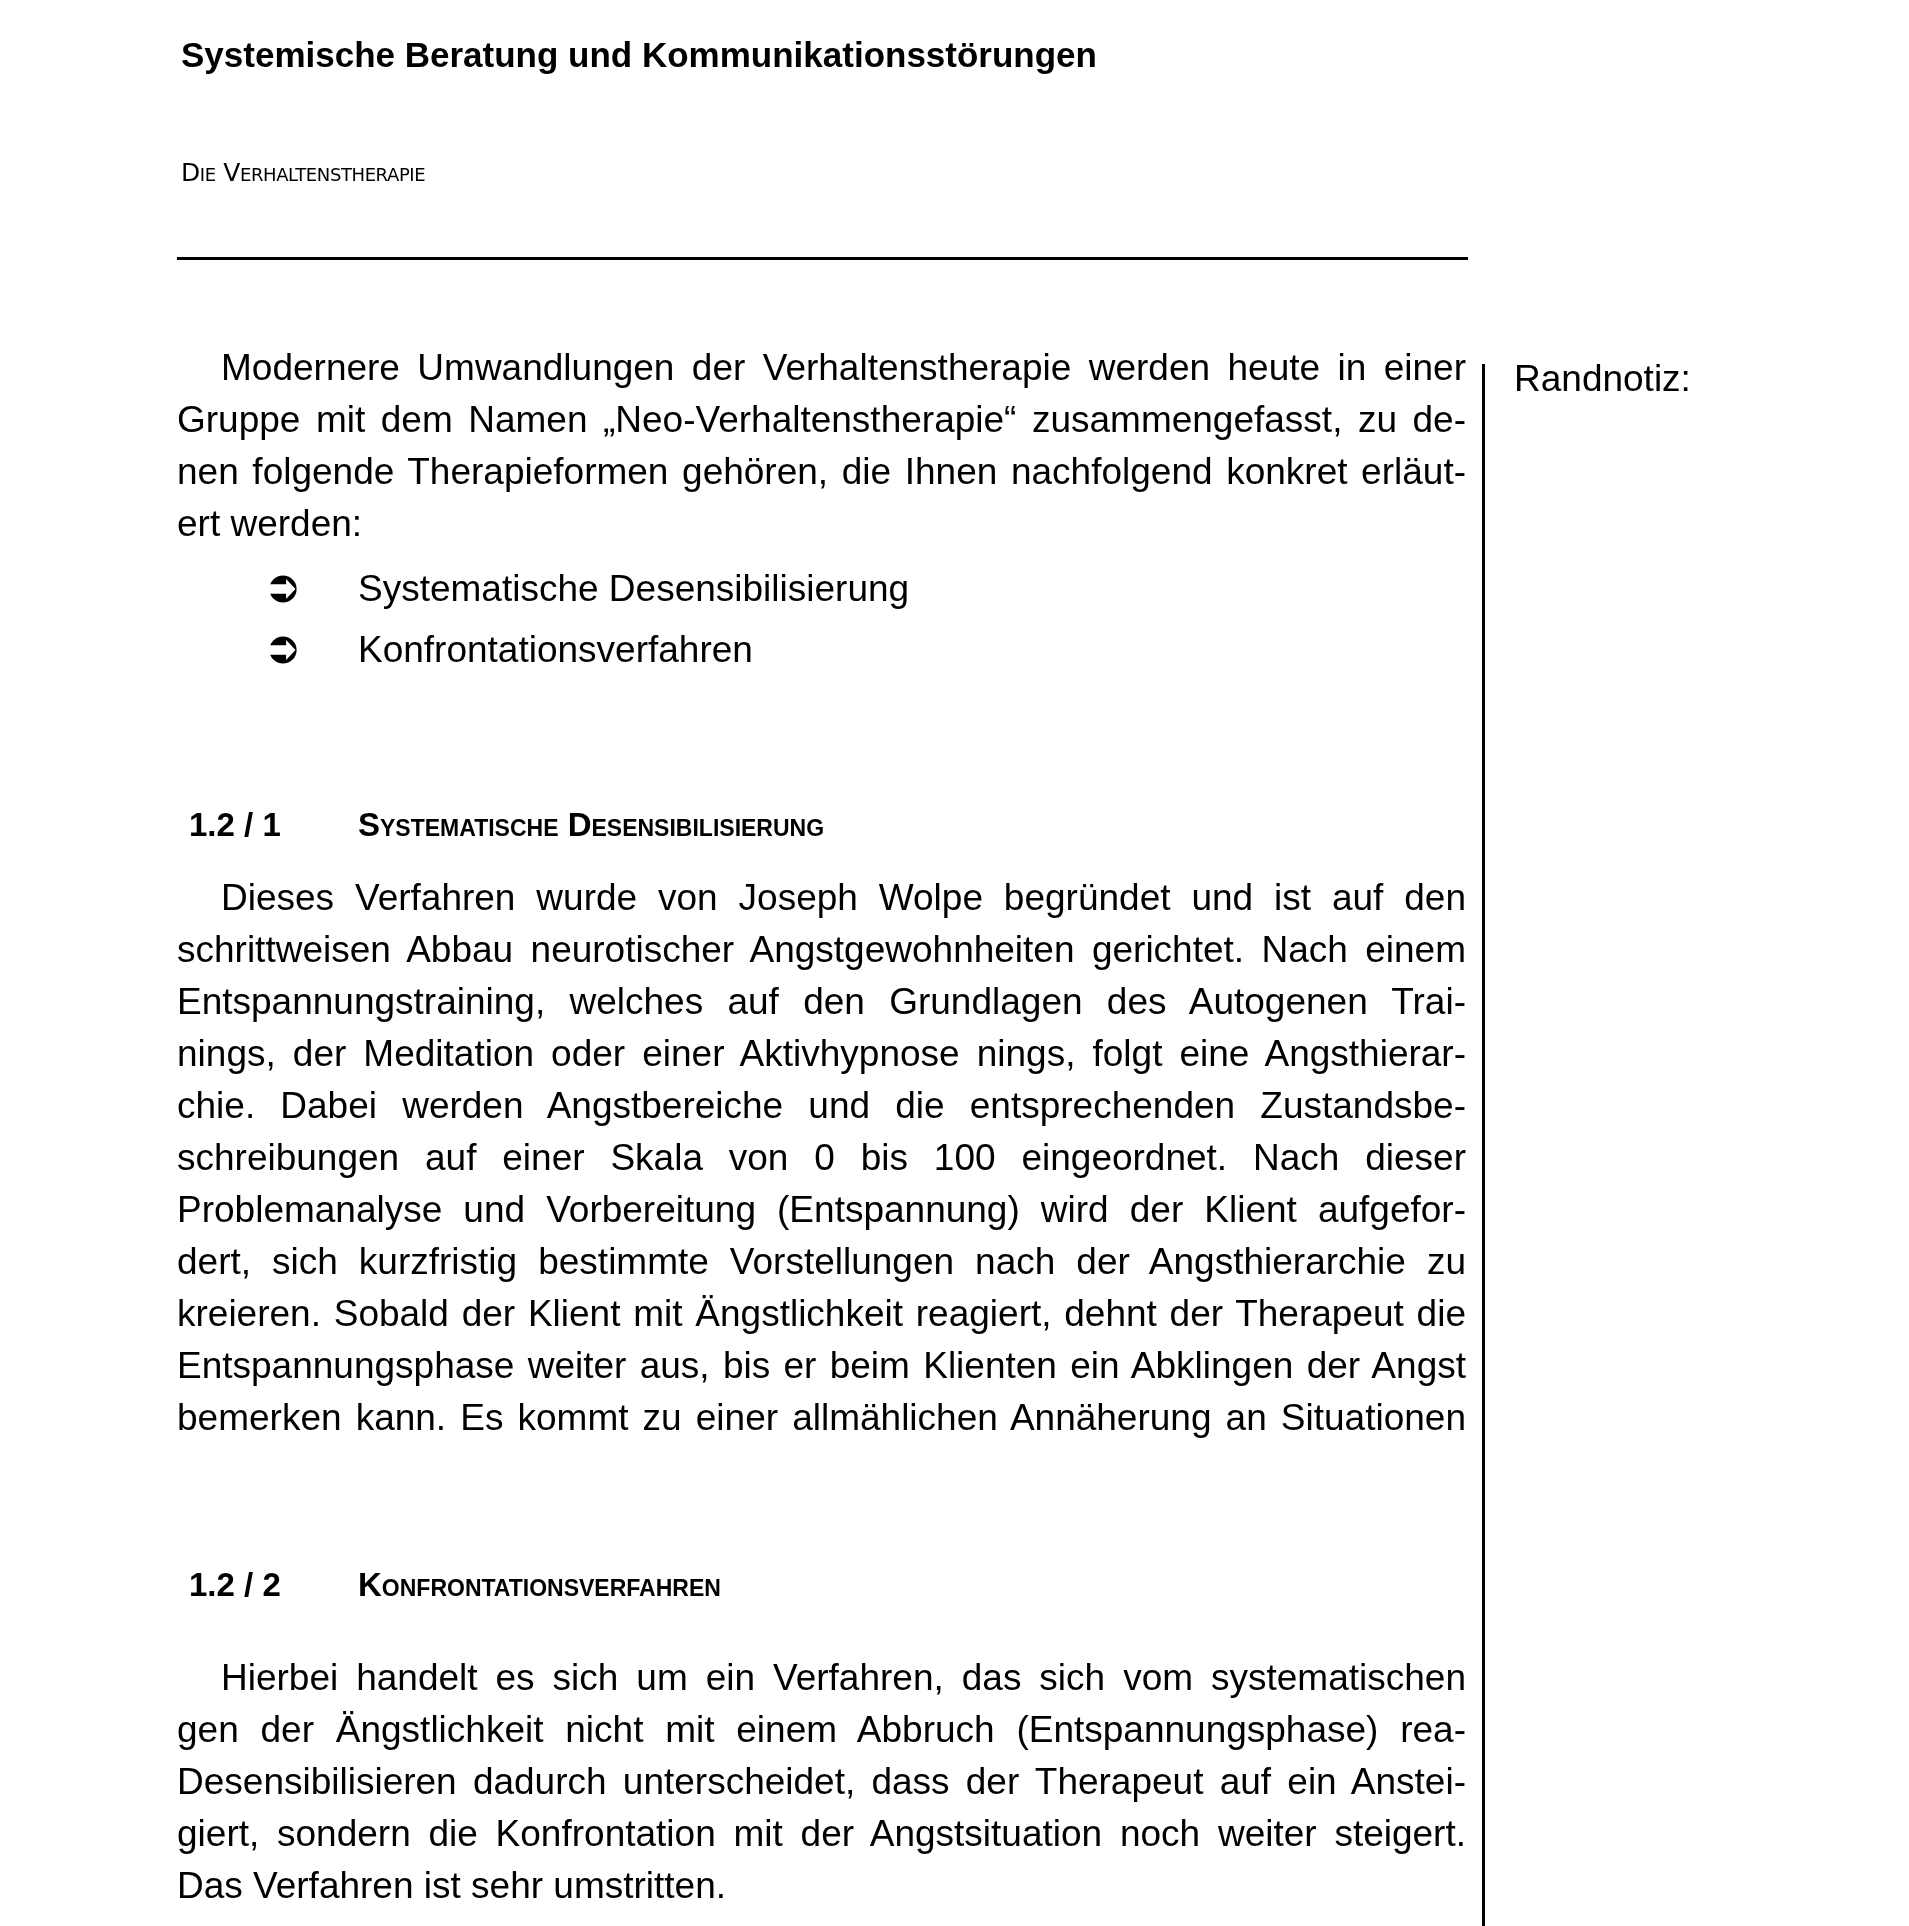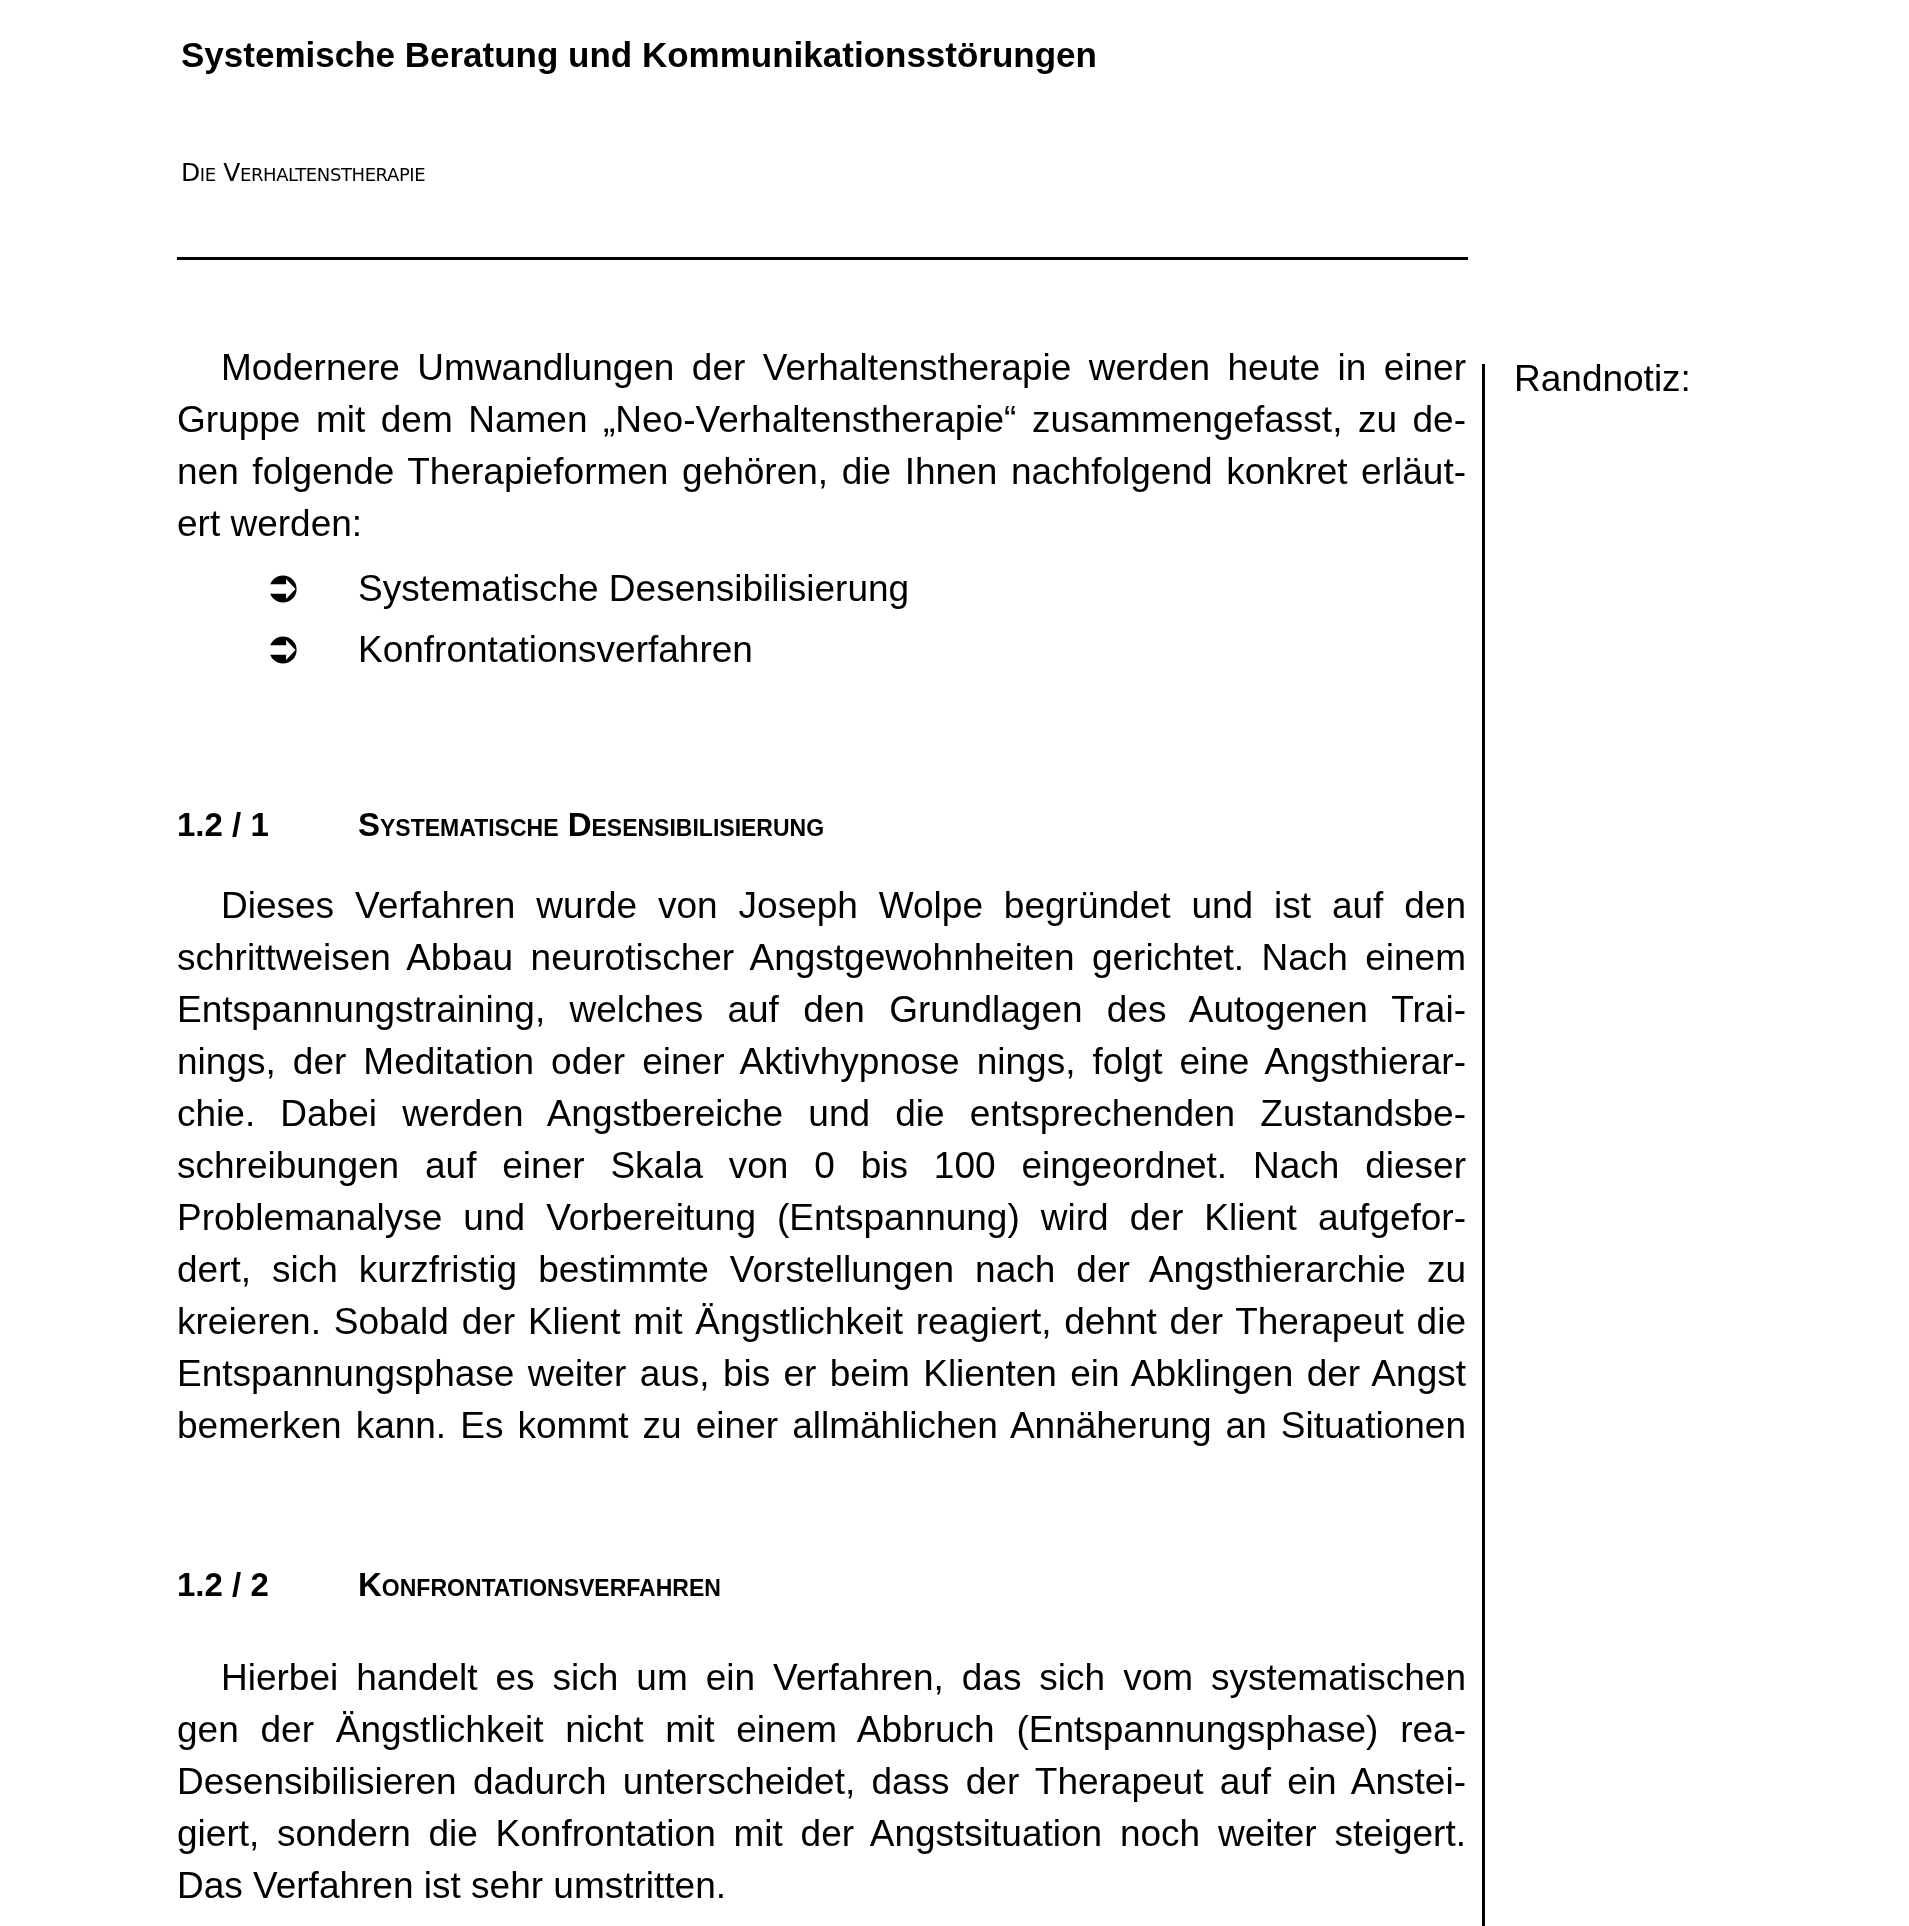--- a/index.html
+++ b/index.html
@@ -12,21 +12,21 @@
   #margin-label { left: 1514px; top: 358px; font-size: 37px; white-space: nowrap; }
   .body-col { left: 177px; width: 1289px; font-size: 37px; line-height: 52px; }
   .para { margin: 0; text-align: justify; text-indent: 44px; hyphens: manual; }
   .para .ln { display: block; text-align: justify; text-align-last: justify; }
   .para .ln.last { text-align-last: left; }
   .bullets { list-style: none; margin: 0; padding: 0; }
   .bullets li { position: relative; height: 61px; line-height: 61px; white-space: nowrap; }
   .bullets .arrow { position: absolute; left: 92px; top: 17px; width: 28px; height: 28px; }
   .bullets .txt { position: absolute; left: 181px; }
   .sec-head { height: 39px; line-height: 39px; font-size: 33px; font-weight: bold; white-space: nowrap; position: relative; }
-  .sec-head .num { position: absolute; left: 0; }
+  .sec-head .num { position: absolute; left: 12px; }
   .sec-head .title { position: absolute; left: 181px; font-variant: small-caps; }
 </style>
 </head>
 <body>
 
 <div id="doc-title" class="abs">Systemische Beratung und Kommunikationsstörungen</div>
 <div id="running-head" class="abs">Die Verhaltenstherapie</div>
 <div id="head-rule" class="abs"></div>
 
 <div id="margin-rule" class="abs"></div>
@@ -55,21 +55,21 @@
       <span class="txt">Konfrontationsverfahren</span>
     </li>
   </ul>
 </div>
 
 <div class="abs body-col" style="top:805px;">
   <div class="sec-head">
     <span class="num">1.2 / 1</span>
     <span class="title">Systematische Desensibilisierung</span>
   </div>
-  <p class="para" style="margin-top:36px;">
+  <p class="para" style="margin-top:28px;">
     <span class="ln">Dieses Verfahren wurde von Joseph Wolpe begründet und ist auf den</span>
     <span class="ln" style="text-indent:0">schrittweisen Abbau neurotischer Angstgewohnheiten gerichtet. Nach einem</span>
     <span class="ln" style="text-indent:0">Entspannungstraining, welches auf den Grundlagen des Autogenen Trai-</span>
     <span class="ln" style="text-indent:0">nings, der Meditation oder einer Aktivhypnose nings, folgt eine Angsthierar-</span>
     <span class="ln" style="text-indent:0">chie. Dabei werden Angstbereiche und die entsprechenden Zustandsbe-</span>
     <span class="ln" style="text-indent:0">schreibungen auf einer Skala von 0 bis 100 eingeordnet. Nach dieser</span>
     <span class="ln" style="text-indent:0">Problemanalyse und Vorbereitung (Entspannung) wird der Klient aufgefor-</span>
     <span class="ln" style="text-indent:0">dert, sich kurzfristig bestimmte Vorstellungen nach der Angsthierarchie zu</span>
     <span class="ln" style="text-indent:0">kreieren. Sobald der Klient mit Ängstlichkeit reagiert, dehnt der Therapeut die</span>
     <span class="ln" style="text-indent:0">Entspannungsphase weiter aus, bis er beim Klienten ein Abklingen der Angst</span>

